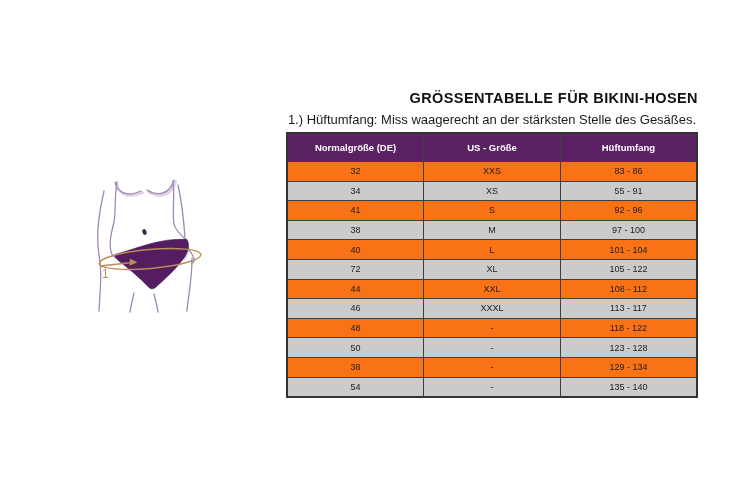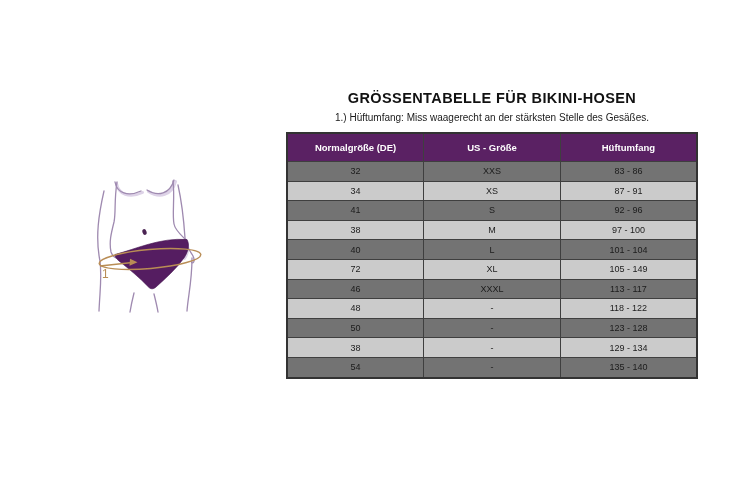--- a/index.html
+++ b/index.html
@@ -8,32 +8,32 @@
     position: relative;
     background: #ffffff;
     font-family: "Liberation Sans", sans-serif;
     overflow: hidden;
   }
 
   
   .title {
     position: absolute;
     left: 286px; top: 90px; width: 412px;
-    text-align: center;
+    text-align: right;
     font-size: 14.5px;
     font-weight: bold;
     letter-spacing: 0.4px;
     color: var(--title, #111);
     white-space: nowrap;
   }
   .subtitle {
     position: absolute;
     left: 246px; top: 112px; width: 492px;
     text-align: center;
-    font-size: 10px;
+    font-size: 13px;
     color: #1a1a1a;
     white-space: nowrap;
   }
 
   
   table.size-table {
     position: absolute;
     left: 286px; top: 132px;
     width: 412px;
     border-collapse: collapse;
@@ -51,21 +51,21 @@
     height: 27px;
     background: var(--header_bg, #5a2163);
     color: var(--header_text, #ffffff);
     font-size: 9.5px;
     font-weight: bold;
   }
   table.size-table td {
     height: 18.6px;
     font-size: 9px;
     color: #1c1c1c;
-    background: #737373;
+    background: #f97316;
   }
   table.size-table tbody tr:nth-child(even) td {
     background: var(--row_alt, #cbcbcb);
   }
 
   
   .figure-wrap {
     position: absolute;
     left: 70px; top: 145px;
     width: 150px; height: 210px;
@@ -139,41 +139,46 @@
   </thead>
   <tbody>
       <tr>
         <td>32</td>
         <td>XXS</td>
         <td>83 - 86</td>
       </tr>
       <tr>
         <td>34</td>
         <td>XS</td>
-        <td>87 - 91</td>
+        <td>55 - 91</td>
       </tr>
       <tr>
         <td>41</td>
         <td>S</td>
         <td>92 - 96</td>
       </tr>
       <tr>
         <td>38</td>
         <td>M</td>
         <td>97 - 100</td>
       </tr>
       <tr>
         <td>40</td>
         <td>L</td>
         <td>101 - 104</td>
       </tr>
       <tr>
         <td>72</td>
         <td>XL</td>
-        <td>105 - 149</td>
+        <td>105 - 122</td>
+      </tr>
+      <tr>
+        <td>44</td>
+        <td>XXL</td>
+        <td>108 - 112</td>
       </tr>
       <tr>
         <td>46</td>
         <td>XXXL</td>
         <td>113 - 117</td>
       </tr>
       <tr>
         <td>48</td>
         <td>-</td>
         <td>118 - 122</td>

